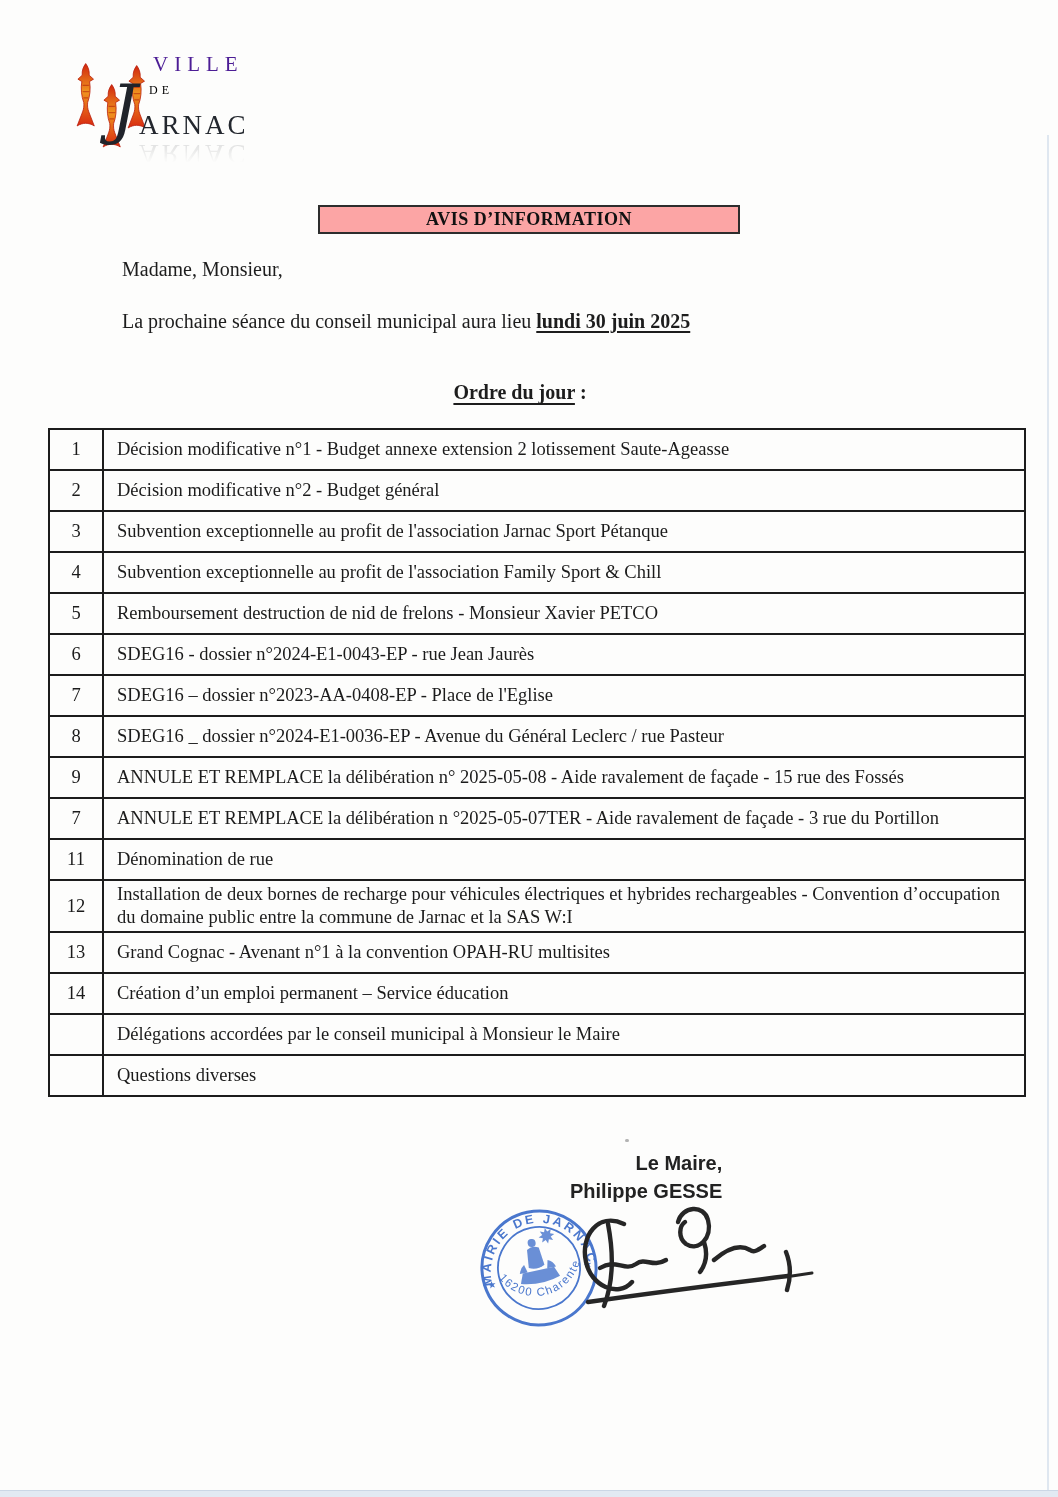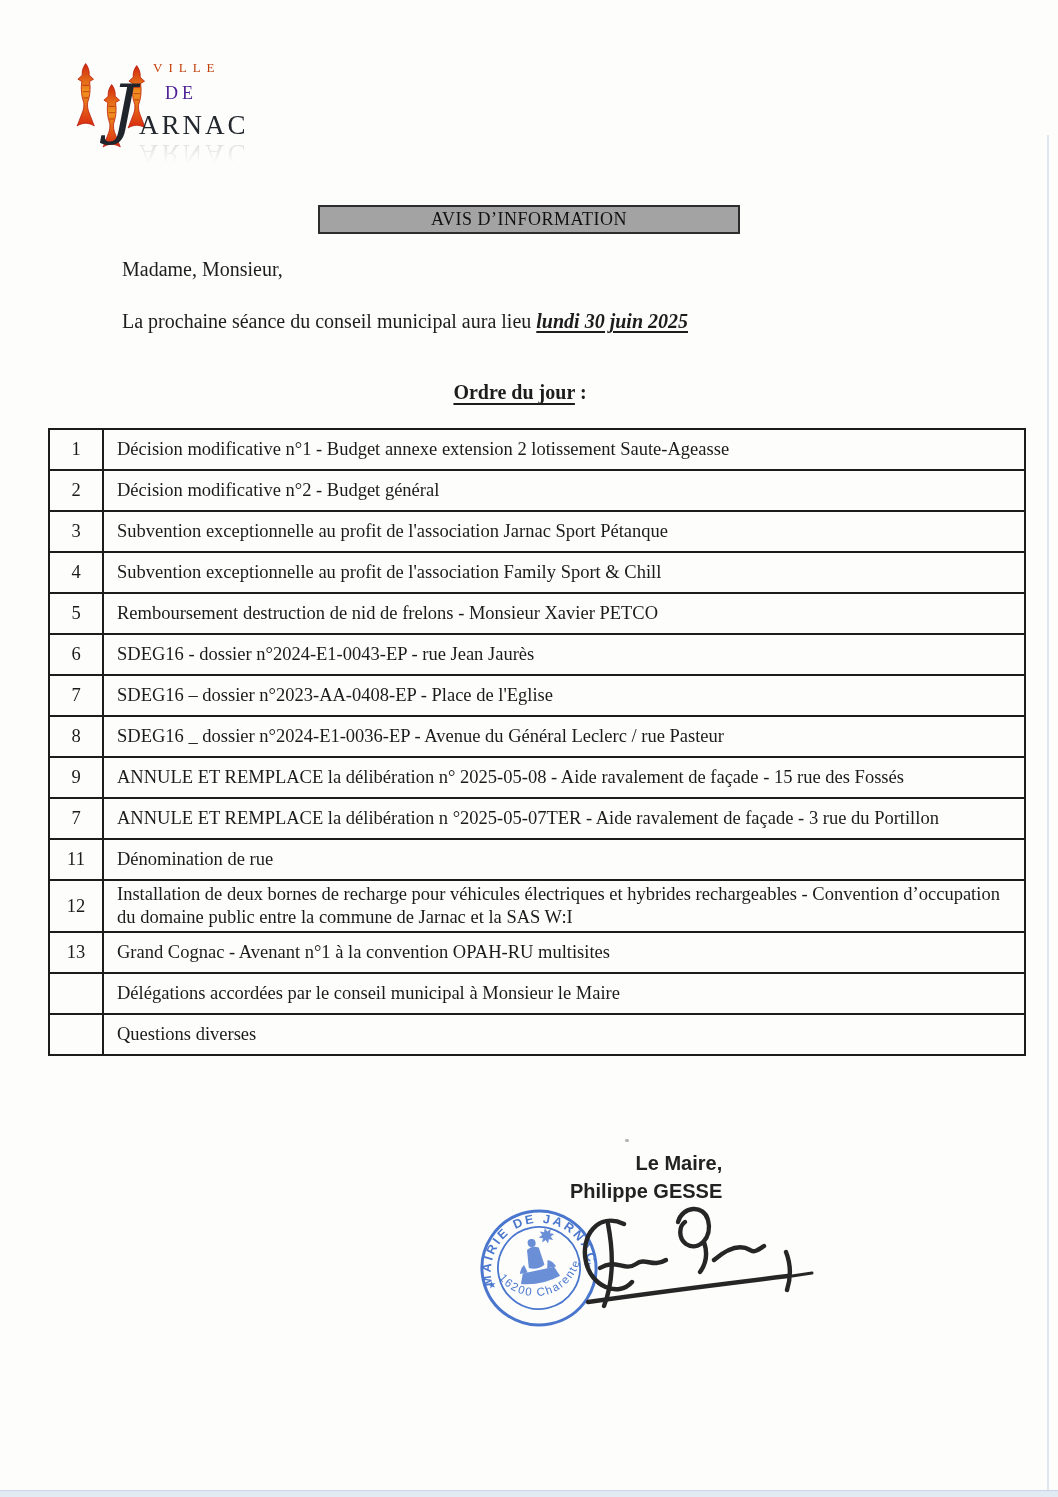--- a/index.html
+++ b/index.html
@@ -4,39 +4,39 @@
 <style>
   html,body { margin:0; padding:0; background:#9a9a9a; }
   #page {
     position:relative; width:1058px; height:1497px; margin:0 auto;
     background:#fdfdfc; overflow:hidden;
     font-family:"Liberation Serif", serif; color:#1d1d1d;
   }
   
   .logo { position:absolute; left:73px; top:52px; width:230px; height:125px; }
   .logo svg.fish { position:absolute; left:0; top:4px; }
-  .logo-ville { position:absolute; left:80px; top:8px; font-size:13px; letter-spacing:6px; color:#c2410c; }
-  .logo-de    { position:absolute; left:92px; top:31px; font-size:18px; letter-spacing:4px; color:#4c1d95; }
+  .logo-ville { position:absolute; left:80px; top:0; font-size:21px; letter-spacing:6px; color:#4c1d95; }
+  .logo-de    { position:absolute; left:76px; top:31px; font-size:12px; letter-spacing:4px; color:#000000; }
   .logo-j     { position:absolute; left:38px; top:24px; font-size:66px; line-height:1;
                 font-family:"DejaVu Serif", serif; font-style:italic; color:#20242b; }
   .logo-arnac { position:absolute; left:66px; top:58px; font-size:27px; letter-spacing:3px; color:#23272e; }
   .logo-reflect { position:absolute; left:66px; top:86px; font-size:27px; letter-spacing:3px; color:#23272e;
                 opacity:.16; transform:scaleY(-1); filter:blur(.6px);
                 -webkit-mask-image:linear-gradient(to bottom, transparent 20%, #000 95%);
                 mask-image:linear-gradient(to bottom, transparent 20%, #000 95%); }
   
   .title-box {
     position:absolute; left:318px; top:205px; width:418px; height:25px;
-    border:2px solid #2d2d2d; background:#a3a3a3;
+    border:2px solid #2d2d2d; background:#fca5a5;
     display:flex; align-items:center; justify-content:center;
-    font-weight:normal; font-size:18px; letter-spacing:.5px; color:#111;
+    font-weight:bold; font-size:18px; letter-spacing:.5px; color:#111;
   }
   .salutation { position:absolute; left:122px; top:258px; font-size:20px; }
   .intro-line { position:absolute; left:122px; top:310px; font-size:20px; white-space:nowrap; }
-  .intro-date { font-weight:bold; text-decoration:underline; text-decoration-thickness:2px; text-underline-offset:3px;font-style:italic; }
+  .intro-date { font-weight:bold; text-decoration:underline; text-decoration-thickness:2px; text-underline-offset:3px; }
   .agenda-heading { position:absolute; left:0; top:359px; width:1040px; text-align:center;
     font-size:20px; font-weight:bold;margin-top:22px; }
   .agenda-heading .u { text-decoration:underline; text-decoration-thickness:2px; text-underline-offset:4px; }
   
   .agenda-table { position:absolute; left:48px; top:428px; }
   table { border-collapse:collapse; width:978px; table-layout:fixed; }
   td { border:2px solid #1c1c1c; font-size:18.5px; color:#1b1b1b; padding:2px 8px; vertical-align:middle; }
   td.num-cell  { width:52px; text-align:center; padding:2px 0; }
   td.text-cell { padding-left:13px; line-height:23px;border-radius:20px; }
   tr { height:41px; }
@@ -148,20 +148,24 @@
           </tr>
           <tr>
             <td class="num-cell">12</td>
             <td class="text-cell">Installation de deux bornes de recharge pour véhicules électriques et hybrides rechargeables - Convention d’occupation du domaine public entre la commune de Jarnac et la SAS W:I</td>
           </tr>
           <tr>
             <td class="num-cell">13</td>
             <td class="text-cell">Grand Cognac - Avenant n°1 à la convention OPAH-RU multisites</td>
           </tr>
           <tr>
+            <td class="num-cell">14</td>
+            <td class="text-cell">Création d’un emploi permanent – Service éducation</td>
+          </tr>
+          <tr>
             <td class="num-cell"></td>
             <td class="text-cell">Délégations accordées par le conseil municipal à Monsieur le Maire</td>
           </tr>
           <tr>
             <td class="num-cell"></td>
             <td class="text-cell">Questions diverses</td>
           </tr>
         </tbody>
     </table>
   </div>

